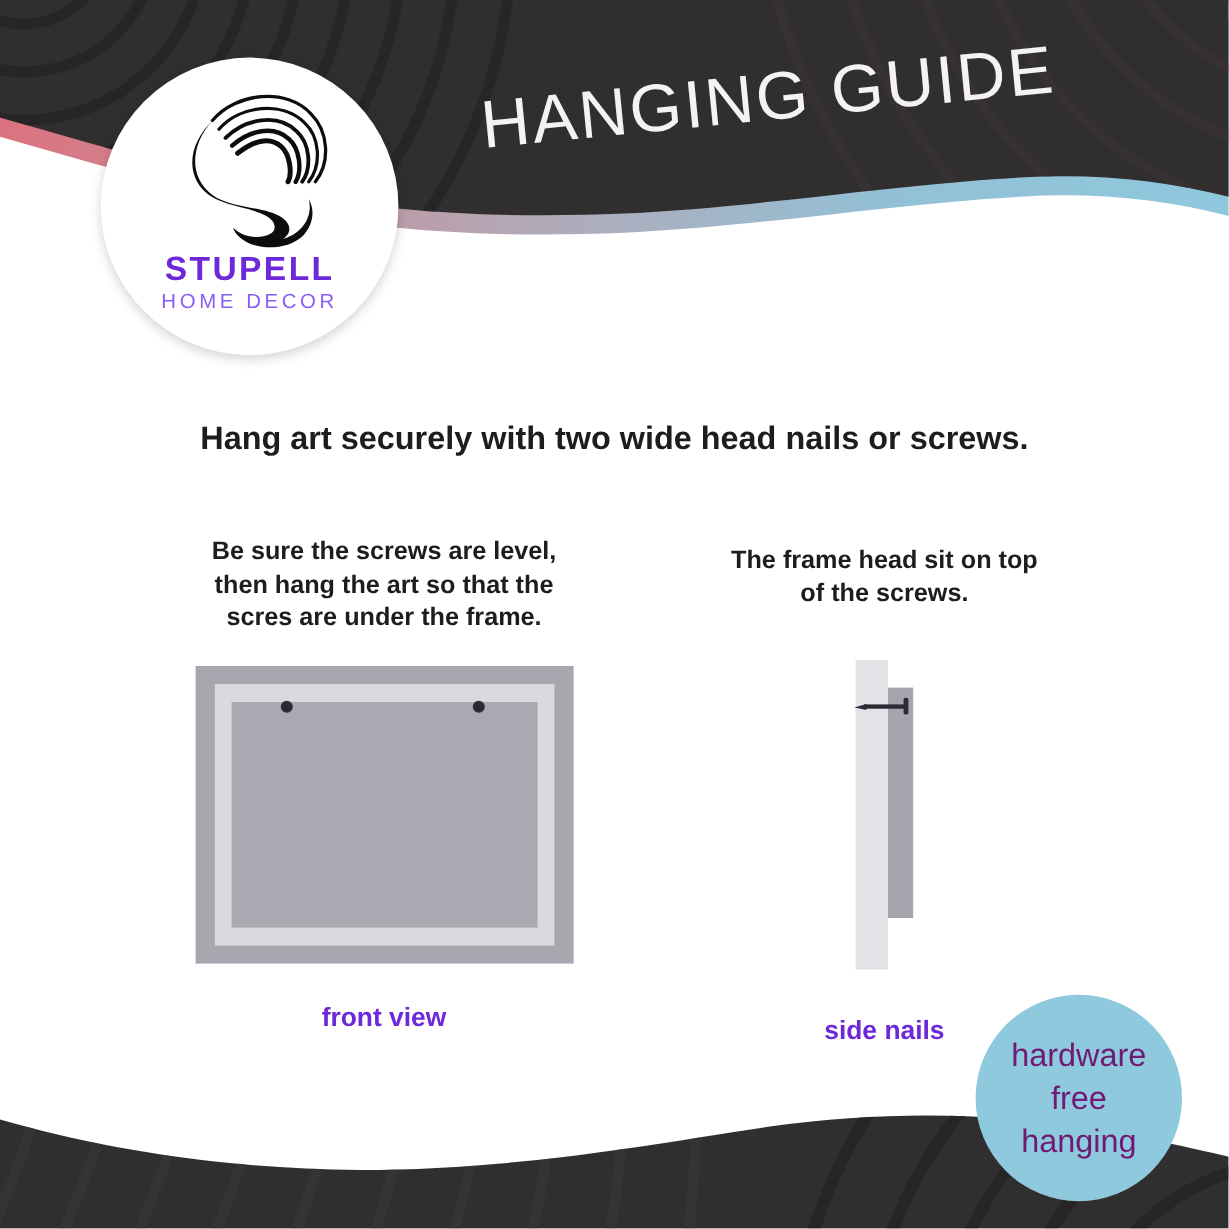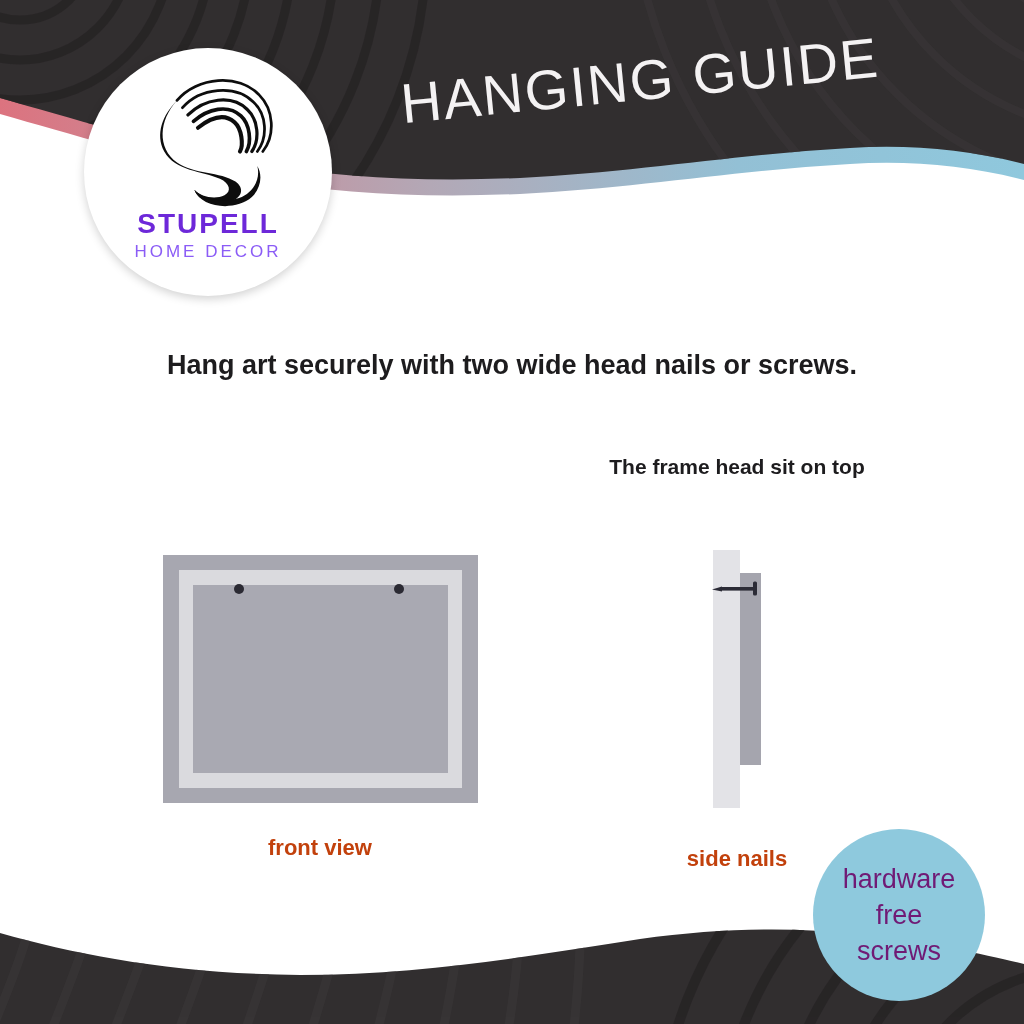--- a/index.html
+++ b/index.html
@@ -44,21 +44,21 @@
   }
   .main-instruction {
     position:absolute; left:62px; top:338px; width:900px;
     text-align:center; font-size:27px; font-weight:600; color:#1d1c1e;margin-top:12px;
   }
   .step-text { position:absolute; text-align:center; font-size:21px; font-weight:600; line-height:27.5px; color:#1d1c1e; }
   #front-instruction { left:145px; top:446px; width:350px; }
   #side-instruction  { left:587px; top:453px; width:300px; }
   .step-text span { display:block; }
 
-  .caption { position:absolute; text-align:center; font-size:22px; font-weight:600; color:#c2410c; width:200px; }
+  .caption { position:absolute; text-align:center; font-size:22px; font-weight:600; color:#6d28d9; width:200px; }
   #front-caption { left:220px; top:835px; }
   #side-caption  { left:637px; top:846px; }
 
   
   .front-view { position:absolute; left:163px; top:555px; width:315px; height:248px; background:#a7a7b0; }
   .frame-mat  { position:absolute; left:16px; top:15px; right:16px; bottom:15px; background:#dadade; }
   .canvas-area{ position:absolute; left:14px; top:15px; right:14px; bottom:15px; background:#a9a9b2; }
   .screw-dot  { position:absolute; width:10px; height:10px; border-radius:50%; background:#2b2a33; top:29px; }
   #screw-left { left:71px; }
   #screw-right{ left:231px; }
@@ -135,23 +135,29 @@
         <path d="M97,138 C104,158 142,162 160,146 C170,136 172,122 166,112 C170,128 160,142 146,147 C130,152 108,150 97,138 Z"></path>
       </g>
     </svg>
     <div class="brand-name">STUPELL</div>
     <div class="brand-tagline">HOME DECOR</div>
   </div>
 
 
   <div class="main-instruction">Hang art securely with two wide head nails or screws.</div>
 
+  <div id="front-instruction" class="step-text">
+    <span>Be sure the screws are level,</span>
+    <span>then hang the art so that the</span>
+    <span>scres are under the frame.</span>
+  </div>
 
   <div id="side-instruction" class="step-text">
     <span>The frame head sit on top</span>
+    <span>of the screws.</span>
   </div>
 
   <div class="front-view">
     <div class="frame-mat">
       <div class="canvas-area"></div>
     </div>
     <div id="screw-left" class="screw-dot"></div>
     <div id="screw-right" class="screw-dot"></div>
   </div>
   <div id="front-caption" class="caption">front view</div>
@@ -194,16 +200,16 @@
           <circle cx="1080" cy="330" r="300"></circle>
         <circle cx="1080" cy="330" r="360"></circle>
           <circle cx="1080" cy="330" r="422"></circle>
       </g>
     </g>
   </svg>
 
   <div class="badge">
     <span>hardware</span>
     <span>free</span>
-    <span>screws</span>
+    <span>hanging</span>
   </div>
 
 </div>
 
 </body></html>

